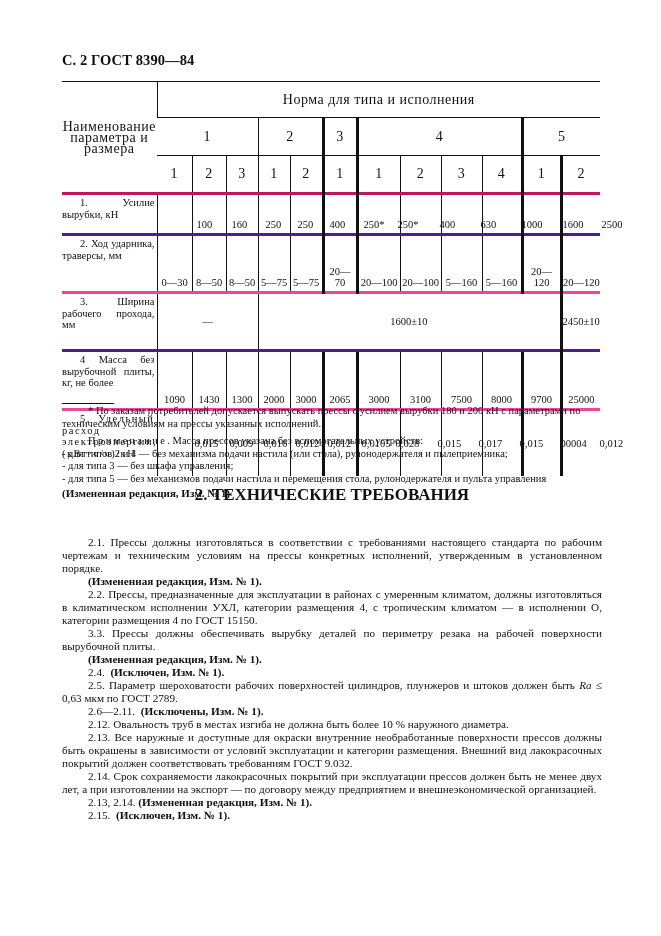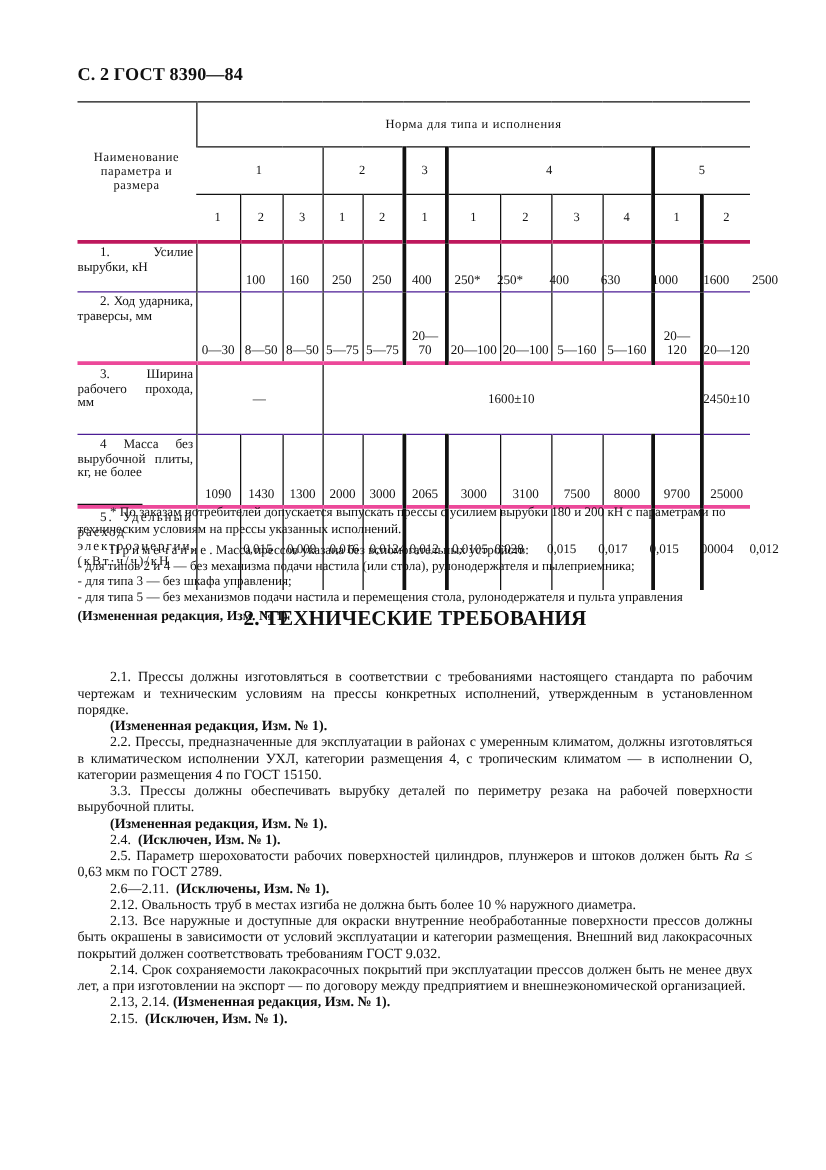--- a/index.html
+++ b/index.html
@@ -15,26 +15,26 @@
     .tbl {
       position: absolute; left: 62px; top: 81px; width: 538px;
       border-collapse: collapse; table-layout: fixed;
       font-size: 10.5px;
     }
     .tbl td, .tbl th {
       padding: 0; text-align: center; vertical-align: middle;
       border-left: 1px solid #111; font-weight: normal;
     }
     .tbl tr td:first-child, .tbl tr th:first-child { border-left: none; }
-    .tbl .hdr th { font-size: 10px; letter-spacing: 0.5px; }
+    .tbl .hdr th { font-size: 14px; letter-spacing: 0.5px; }
     .tbl .r-top th { border-top: 1.5px solid #111; height: 35px; }
     .tbl .r-type th { border-top: 1px solid #111; height: 37px; }
     .tbl .r-var th { border-top: 1px solid #111; height: 36px; }
     .tbl .label-head { font-size: 8.5px; line-height: 11px; letter-spacing: 0.3px; }
-    .tbl tbody td { border-top: 1px solid #4c1d95; vertical-align: bottom; padding-bottom: 3px; font-size: 10.5px; }
+    .tbl tbody td { border-top: 3px solid #4c1d95; vertical-align: bottom; padding-bottom: 3px; font-size: 10.5px; }
     .tbl tbody tr.first td { border-top: 3px solid #be185d; }
     .tbl tbody tr.thick-top td { border-top: 3px solid #ec4899; }
     .tbl td.label {
       text-align: justify; text-align-last: left; padding: 2px 2px 3px 0;
       font-size: 10.5px; line-height: 11.5px; vertical-align: top;
     }
     .tbl td.label .indent { display: inline-block; width: 18px; }
     .tbl .thick { border-left: 3px solid #111 !important; }
     .tbl td.mid { vertical-align: middle; padding-bottom: 0; }
     .row1 td { height: 33px; padding-left: 39px; }

